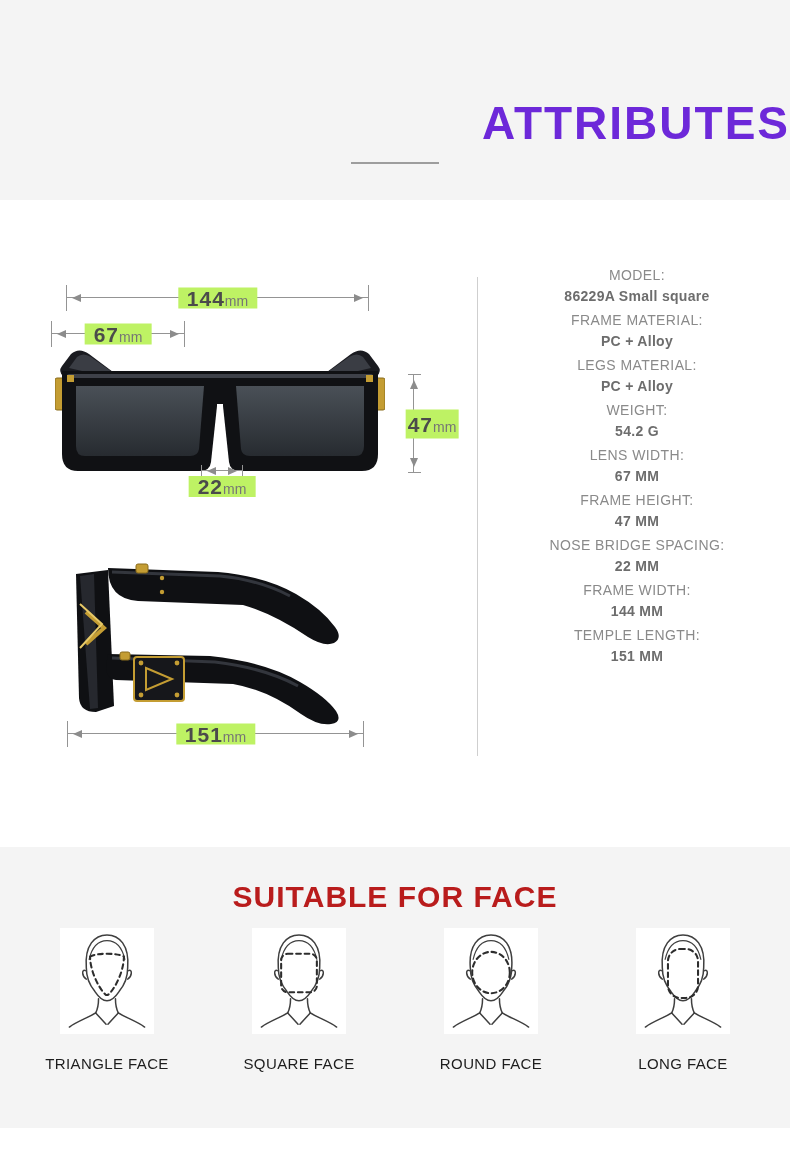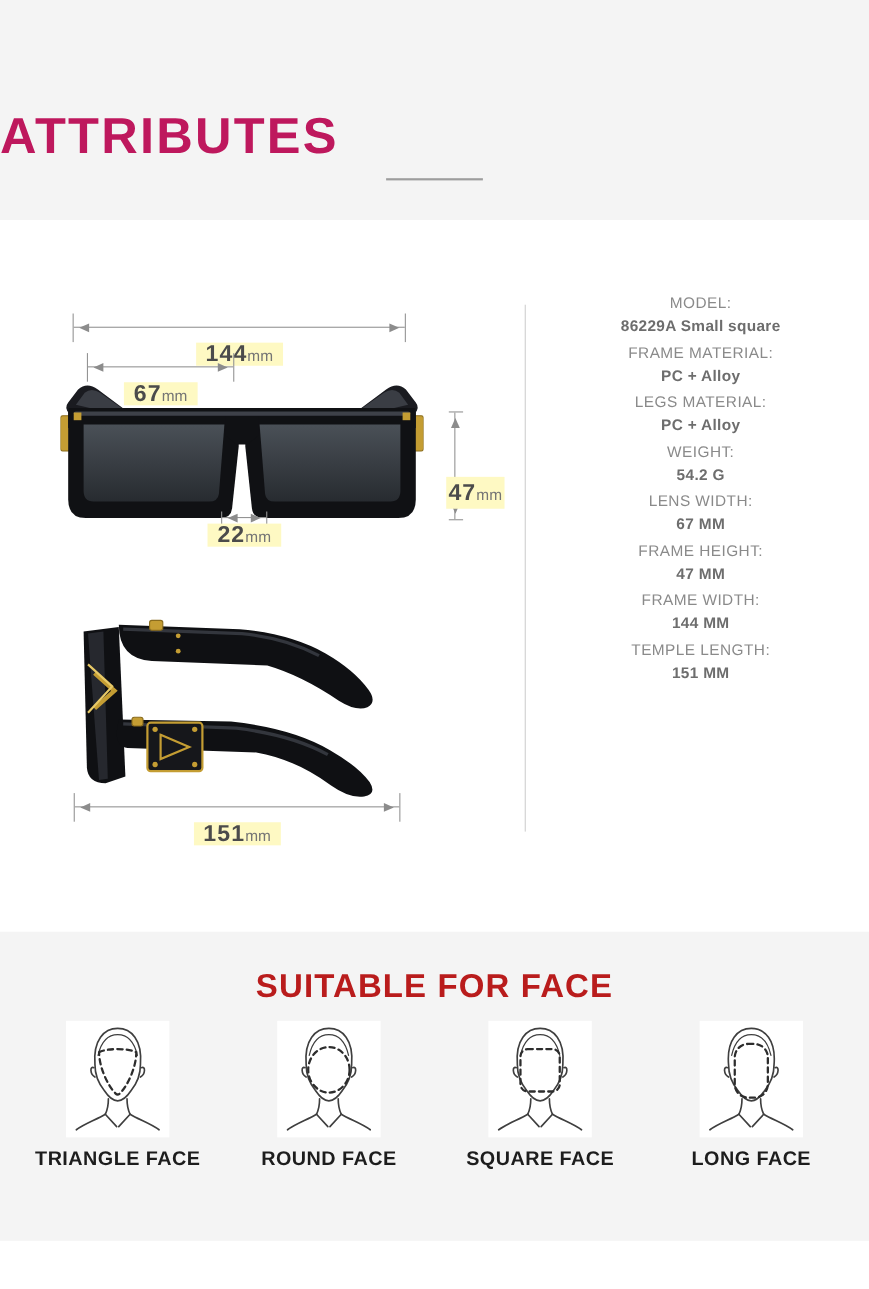--- a/index.html
+++ b/index.html
@@ -5,22 +5,22 @@
   * { margin:0; padding:0; box-sizing:border-box; }
   html,body { background:#fff; }
   body { font-family:"Liberation Sans", sans-serif; }
   .page { position:relative; width:790px; height:1172px; margin:0 auto; background:#fff; overflow:hidden; }
 
   
   .band-top    { position:absolute; left:0; top:0;     width:790px; height:200px; background:#f4f4f4; }
   .band-bottom { position:absolute; left:0; top:847px; width:790px; height:281px; background:#f4f4f4; }
 
   
-  .main-title { position:absolute; left:0; top:96px; width:790px; text-align:left;
-                font-size:46px; font-weight:bold; color:#be185d; letter-spacing:2px; }
+  .main-title { position:absolute; left:0; top:96px; width:790px; text-align:right;
+                font-size:46px; font-weight:bold; color:#6d28d9; letter-spacing:2px; }
   .title-underline { position:absolute; left:351px; top:162px; width:88px; height:2px; background:#9d9d9d; }
   .section-title { position:absolute; left:0; top:880px; width:790px; text-align:center;
                    font-size:30px; font-weight:bold; color:#b91c1c; letter-spacing:1px; }
 
   
   .attr-divider { position:absolute; left:477px; top:277px; width:1px; height:479px; background:#cfcfcf; }
   .attr-list { position:absolute; left:497px; top:267px; width:280px; }
   .attr-row { height:45px; display:flex; align-items:center; gap:5px; white-space:nowrap;flex-direction:column; }
   .attr-label { font-size:14px; color:#8a8a8a; letter-spacing:0.4px; }
   .attr-value { font-size:14px; color:#6d6d6d; font-weight:bold; letter-spacing:0.3px; }
@@ -31,32 +31,32 @@
   .dim-v { border-left:1px solid #949494; }
   .tick { position:absolute; background:#949494; }
   .tick-v { width:1px; height:26px; top:-13px; }
   .tick-v.sm { height:13px; top:-6px; }
   .tick-h { height:1px; width:13px; left:-6px; }
   .ah { position:absolute; width:0; height:0; }
   .ah-l { left:1px; top:-4px;  border:4px solid transparent; border-right:9px solid #8c8c8c; margin-top:-0.5px; }
   .ah-r { right:1px; top:-4px; border:4px solid transparent; border-left:9px solid #8c8c8c; margin-top:-0.5px; }
   .ah-u { top:1px; left:-4px;  border:4px solid transparent; border-bottom:9px solid #8c8c8c; margin-left:-0.5px; }
   .ah-d { bottom:1px; left:-4px; border:4px solid transparent; border-top:9px solid #8c8c8c; margin-left:-0.5px; }
-  .dim-label { position:absolute; left:50%; top:0; transform:translate(-50%,-50%); background:#fef9c3;
-               padding:0 9px; white-space:nowrap; line-height:1;margin-top:24px; }
+  .dim-label { position:absolute; left:50%; top:0; transform:translate(-50%,-50%); background:#bef264;
+               padding:0 9px; white-space:nowrap; line-height:1; }
   .dim-label.below { top:auto; bottom:-26px; transform:translateX(-50%); }
   .dim-label.on-v { left:50%; top:50%; transform:translate(-50%,-50%); padding:4px 2px; }
   .dim-label b  { font-size:21px; font-weight:bold; color:#4b4b4b; letter-spacing:1px; }
   .dim-label em { font-style:normal; font-size:14px; color:#757575; }
 
   
   .faces-row { position:absolute; left:40px; top:928px; width:710px; display:flex; justify-content:space-between; }
   .face-cell { width:134px; display:flex; flex-direction:column; align-items:center; }
   .face-img { width:94px; height:106px; background:#fff; }
-  .face-label { margin-top:9px; font-size:18px; color:#1d1d1d; letter-spacing:0.4px; white-space:nowrap;font-weight:bold; }
+  .face-label { margin-top:21px; font-size:15px; color:#1d1d1d; letter-spacing:0.4px; white-space:nowrap; }
 
   svg { display:block; }
   .glasses-front { position:absolute; left:55px; top:344px; }
   .glasses-side  { position:absolute; left:50px; top:556px; }
 </style>
 </head>
 <body>
 
 <div class="page">
 
@@ -132,21 +132,21 @@
   </svg>
 
   <div class="dim dim-h" style="left:67px; top:297px; width:301px;">
     <i class="tick tick-v" style="left:-1px;"></i>
     <i class="tick tick-v" style="right:-1px;"></i>
     <i class="ah ah-l"></i>
     <i class="ah ah-r"></i>
     <span class="dim-label"><b>144</b><em>mm</em></span>
   </div>
 
-  <div class="dim dim-h" style="left:80px; top:333px; width:132px;">
+  <div class="dim dim-h" style="left:52px; top:333px; width:132px;">
     <i class="tick tick-v" style="left:-1px;"></i>
     <i class="tick tick-v" style="right:-1px;"></i>
     <i class="ah ah-l"></i>
     <i class="ah ah-r"></i>
     <span class="dim-label"><b>67</b><em>mm</em></span>
   </div>
 
   <div class="dim dim-v" style="left:413px; top:375px; height:97px;">
     <i class="tick tick-h" style="top:-1px;"></i>
     <i class="tick tick-h" style="bottom:-1px;"></i>
@@ -191,20 +191,24 @@
       </div>
     <div class="attr-row">
         <span class="attr-label">LENS WIDTH:</span>
         <span class="attr-value">67 MM</span>
       </div>
     <div class="attr-row">
         <span class="attr-label">FRAME HEIGHT:</span>
         <span class="attr-value">47 MM</span>
       </div>
     <div class="attr-row">
+        <span class="attr-label">NOSE BRIDGE SPACING:</span>
+        <span class="attr-value">22 MM</span>
+      </div>
+    <div class="attr-row">
         <span class="attr-label">FRAME WIDTH:</span>
         <span class="attr-value">144 MM</span>
       </div>
     <div class="attr-row">
         <span class="attr-label">TEMPLE LENGTH:</span>
         <span class="attr-value">151 MM</span>
       </div>
   </div>
 
   <div class="section-title">SUITABLE FOR FACE</div>
@@ -225,46 +229,46 @@
     </div>
 
     <div class="face-cell">
       <svg class="face-img" viewBox="0 0 100 112" fill="none" stroke="#3f3f3f" stroke-width="1.6" stroke-linecap="round">
         <path d="M28,42 C26,18 37,7 50,7 C63,7 74,18 72,42 C72,52 68,61 63,67 C59,73 55,77 50,77 C45,77 41,73 37,67 C32,61 28,52 28,42 Z"></path>
         <path d="M31,33 C34,20 41,13 50,13 C59,13 66,20 69,33" stroke-width="1.2"></path>
         <path d="M27,45 C23,43 23,51 28,54 M73,45 C77,43 77,51 72,54"></path>
         <path d="M41,75 C41,82 40,86 38,90 M59,75 C59,82 60,86 62,90"></path>
         <path d="M38,90 C30,95 18,99 10,105 M62,90 C70,95 82,99 90,105"></path>
         <path d="M38,90 L49,102 M62,90 L51,102"></path>
+        <rect x="31" y="27" width="38" height="41" rx="7" stroke="#2d2d2d" stroke-width="2.2" stroke-dasharray="5 4"></rect>
+      </svg>
+      <div class="face-label">SQUARE FACE</div>
+    </div>
+
+    <div class="face-cell">
+      <svg class="face-img" viewBox="0 0 100 112" fill="none" stroke="#3f3f3f" stroke-width="1.6" stroke-linecap="round">
+        <path d="M28,42 C26,18 37,7 50,7 C63,7 74,18 72,42 C72,52 68,61 63,67 C59,73 55,77 50,77 C45,77 41,73 37,67 C32,61 28,52 28,42 Z"></path>
+        <path d="M31,33 C34,20 41,13 50,13 C59,13 66,20 69,33" stroke-width="1.2"></path>
+        <path d="M27,45 C23,43 23,51 28,54 M73,45 C77,43 77,51 72,54"></path>
+        <path d="M41,75 C41,82 40,86 38,90 M59,75 C59,82 60,86 62,90"></path>
+        <path d="M38,90 C30,95 18,99 10,105 M62,90 C70,95 82,99 90,105"></path>
+        <path d="M38,90 L49,102 M62,90 L51,102"></path>
         <ellipse cx="50" cy="47" rx="20" ry="22" stroke="#2d2d2d" stroke-width="2.2" stroke-dasharray="5 4"></ellipse>
       </svg>
       <div class="face-label">ROUND FACE</div>
     </div>
 
     <div class="face-cell">
       <svg class="face-img" viewBox="0 0 100 112" fill="none" stroke="#3f3f3f" stroke-width="1.6" stroke-linecap="round">
         <path d="M28,42 C26,18 37,7 50,7 C63,7 74,18 72,42 C72,52 68,61 63,67 C59,73 55,77 50,77 C45,77 41,73 37,67 C32,61 28,52 28,42 Z"></path>
         <path d="M31,33 C34,20 41,13 50,13 C59,13 66,20 69,33" stroke-width="1.2"></path>
         <path d="M27,45 C23,43 23,51 28,54 M73,45 C77,43 77,51 72,54"></path>
         <path d="M41,75 C41,82 40,86 38,90 M59,75 C59,82 60,86 62,90"></path>
         <path d="M38,90 C30,95 18,99 10,105 M62,90 C70,95 82,99 90,105"></path>
         <path d="M38,90 L49,102 M62,90 L51,102"></path>
-        <rect x="31" y="27" width="38" height="41" rx="7" stroke="#2d2d2d" stroke-width="2.2" stroke-dasharray="5 4"></rect>
-      </svg>
-      <div class="face-label">SQUARE FACE</div>
-    </div>
-
-    <div class="face-cell">
-      <svg class="face-img" viewBox="0 0 100 112" fill="none" stroke="#3f3f3f" stroke-width="1.6" stroke-linecap="round">
-        <path d="M28,42 C26,18 37,7 50,7 C63,7 74,18 72,42 C72,52 68,61 63,67 C59,73 55,77 50,77 C45,77 41,73 37,67 C32,61 28,52 28,42 Z"></path>
-        <path d="M31,33 C34,20 41,13 50,13 C59,13 66,20 69,33" stroke-width="1.2"></path>
-        <path d="M27,45 C23,43 23,51 28,54 M73,45 C77,43 77,51 72,54"></path>
-        <path d="M41,75 C41,82 40,86 38,90 M59,75 C59,82 60,86 62,90"></path>
-        <path d="M38,90 C30,95 18,99 10,105 M62,90 C70,95 82,99 90,105"></path>
-        <path d="M38,90 L49,102 M62,90 L51,102"></path>
         <rect x="34" y="22" width="32" height="52" rx="13" stroke="#2d2d2d" stroke-width="2.2" stroke-dasharray="5 4"></rect>
       </svg>
       <div class="face-label">LONG FACE</div>
     </div>
 
 
   </div>
 </div>
 
 </body></html>

